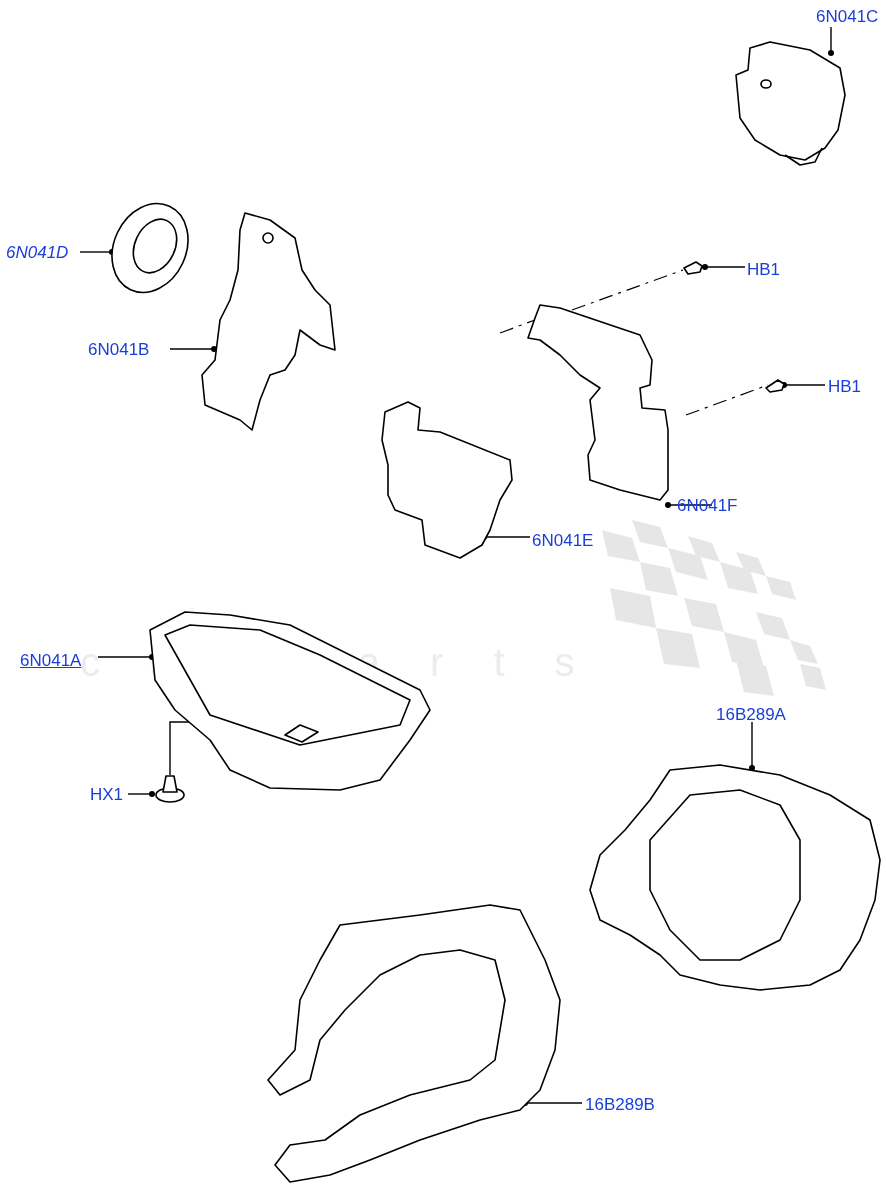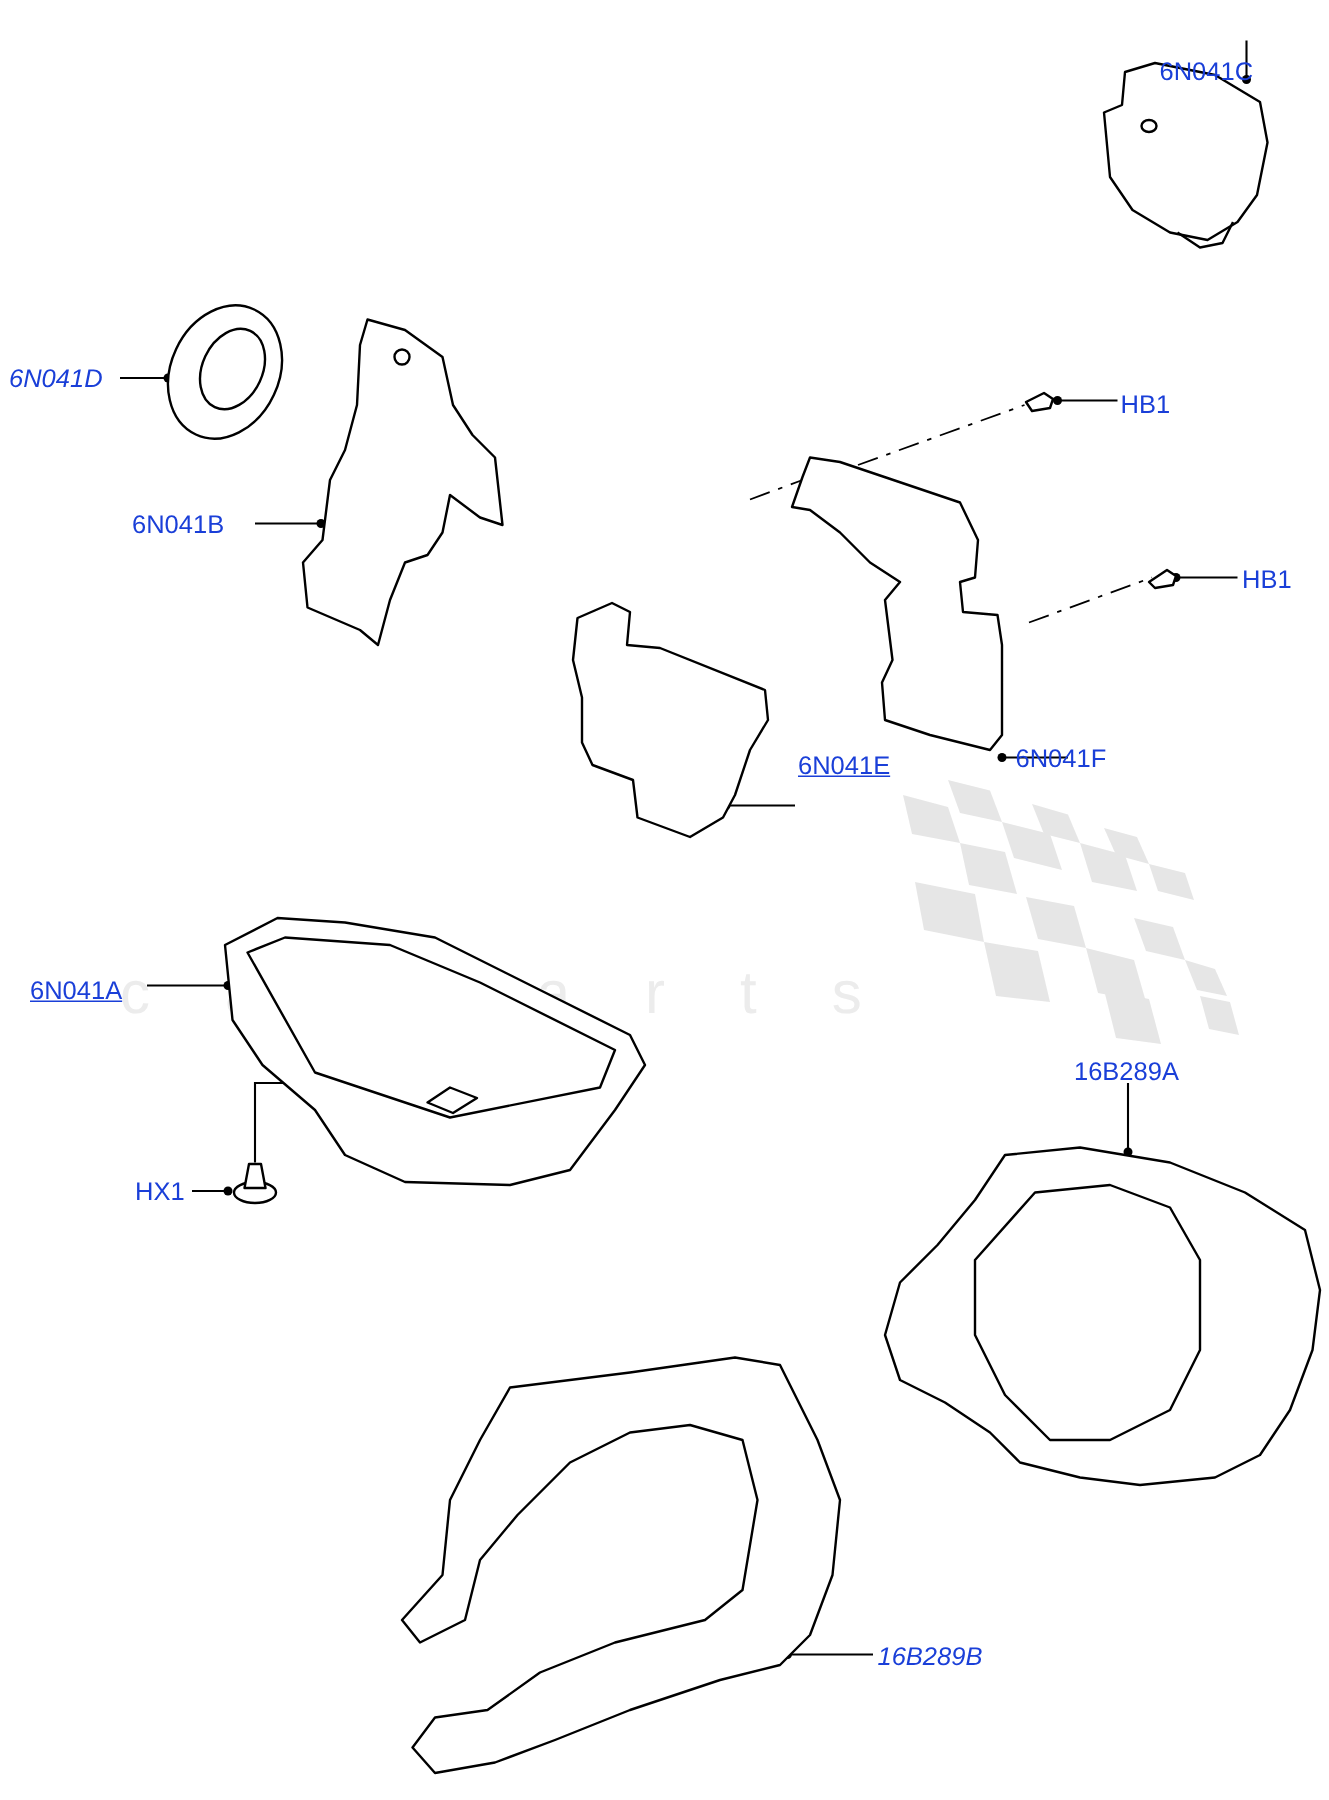--- a/index.html
+++ b/index.html
@@ -127,24 +127,24 @@
         <path d="M670,770 L720,765 L780,775 L830,795 L870,820 L880,860 L875,900 L860,940 L840,970 L810,985 L760,990 L720,985 L680,975 L660,955 L630,935 L600,920 L590,890 L600,855 L625,830 L650,800 Z"></path>
         <path d="M690,795 L740,790 L780,805 L800,840 L800,900 L780,940 L740,960 L700,960 L670,930 L650,890 L650,840 Z"></path>
       </g>
 
       <g>
         <path d="M340,925 L420,915 L490,905 L520,910 L545,960 L560,1000 L555,1050 L540,1090 L520,1110 L480,1120 L420,1140 L370,1160 L330,1175 L290,1182 L275,1165 L290,1145 L325,1140 L360,1115 L410,1095 L470,1080 L495,1060 L505,1000 L495,960 L460,950 L420,955 L380,975 L345,1010 L320,1040 L310,1080 L280,1095 L268,1080 L295,1050 L300,1000 L320,960 Z"></path>
       </g>
     </g>
   </svg>
 
-  <div class="label" style="left:773px; top:8px;margin-top:31px;">6N041C</div>
+  <div class="label" style="left:816px; top:8px;">6N041C</div>
   <div class="label" style="left:6px; top:244px;font-style:italic;">6N041D</div>
   <div class="label" style="left:88px; top:341px;">6N041B</div>
   <div class="label" style="left:747px; top:261px;">HB1</div>
   <div class="label" style="left:828px; top:378px;">HB1</div>
   <div class="label" style="left:677px; top:497px;">6N041F</div>
-  <div class="label" style="left:532px; top:502px;text-decoration:underline;">6N041E</div>
+  <div class="label" style="left:532px; top:532px;">6N041E</div>
   <div class="label" style="left:20px; top:652px;text-decoration:underline;">6N041A</div>
   <div class="label" style="left:90px; top:786px;">HX1</div>
   <div class="label" style="left:716px; top:706px;">16B289A</div>
-  <div class="label" style="left:585px; top:1096px;font-style:italic;">16B289B</div>
+  <div class="label" style="left:585px; top:1096px;">16B289B</div>
 </div>
 
 </body></html>

